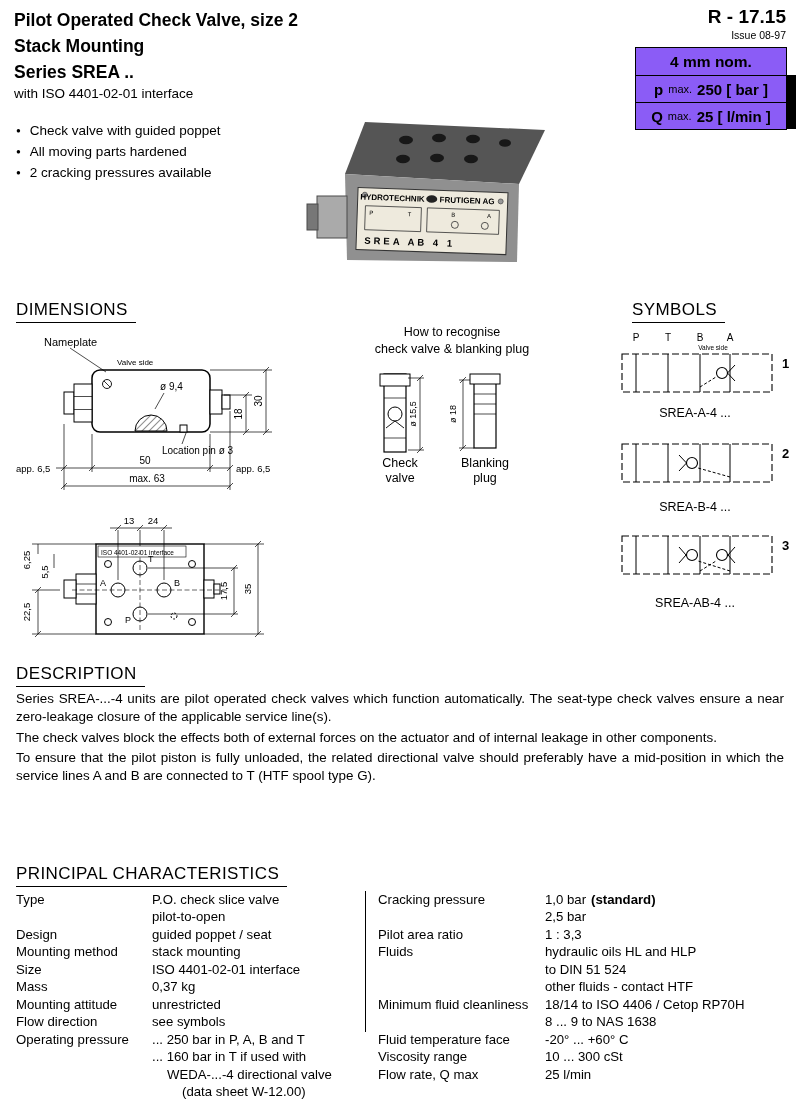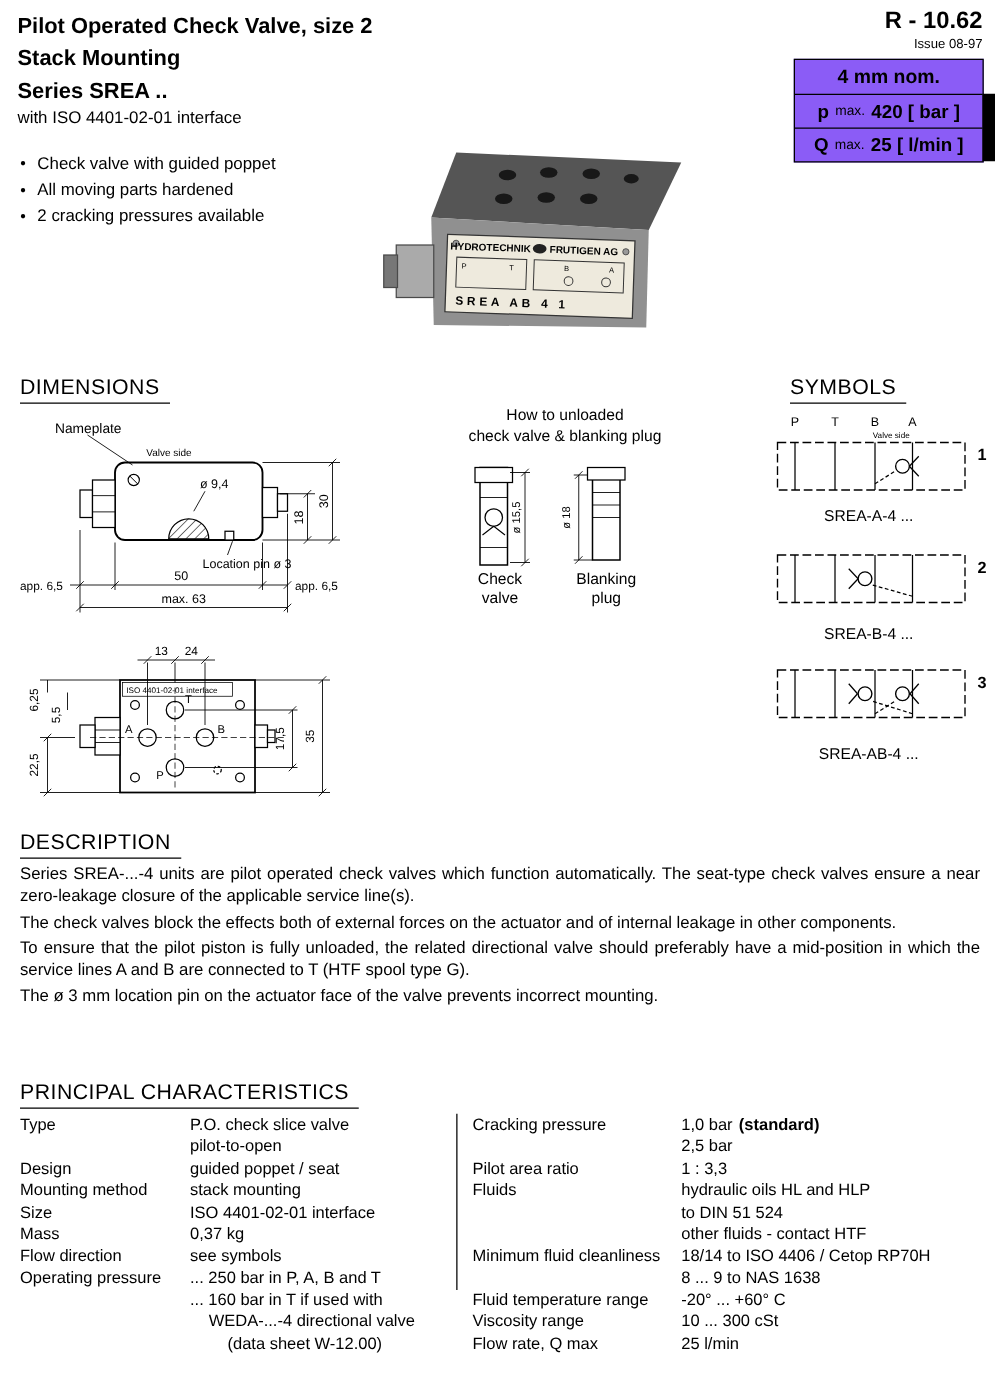--- a/index.html
+++ b/index.html
@@ -37,31 +37,31 @@
 
 <div class="abs" style="left:0;top:0;width:668px;height:1108px;">
 
   <div class="abs" style="left:14px;top:7px;">
     <div class="title-line">Pilot Operated Check Valve, size 2</div>
     <div class="title-line">Stack Mounting</div>
     <div class="title-line">Series SREA ..</div>
   </div>
   <div class="abs subtitle" style="left:14px;top:86px;">with ISO 4401-02-01 interface</div>
 
-  <div class="abs doc-number" style="left:600px;top:6px;width:186px;">R - 10.62</div>
+  <div class="abs doc-number" style="left:600px;top:6px;width:186px;">R - 17.15</div>
   <div class="abs issue" style="left:600px;top:29px;width:186px;">Issue 08-97</div>
 
   <div class="abs spec-box" style="left:635px;top:47px;">
     <div class="spec-row spec-nominal">
       <span>4 mm nom.</span>
     </div>
     <div class="spec-row">
       <span class="spec-bold">p</span>
       <span class="spec-max">max.</span>
-      <span class="spec-bold">420 [ bar ]</span>
+      <span class="spec-bold">250 [ bar ]</span>
     </div>
     <div class="spec-row">
       <span class="spec-bold">Q</span>
       <span class="spec-max">max.</span>
       <span class="spec-bold">25 [ l/min ]</span>
     </div>
   </div>
   <div class="abs" style="left:786px;top:75px;width:10px;height:54px;background:#000;"></div>
 
   <div class="abs" style="left:16px;top:120px;">
@@ -236,21 +236,21 @@
     <text x="115" y="14" font-size="9.5" text-anchor="middle">13</text>
     <text x="139" y="14" font-size="9.5" text-anchor="middle">24</text>
     <text transform="rotate(-90 16 50)" x="16" y="50" font-size="9.5" text-anchor="middle">6,25</text>
     <text transform="rotate(-90 34 62)" x="34" y="62" font-size="9.5" text-anchor="middle">5,5</text>
     <text transform="rotate(-90 16 102)" x="16" y="102" font-size="9.5" text-anchor="middle">22,5</text>
     <text transform="rotate(-90 213 81)" x="213" y="81" font-size="9.5" text-anchor="middle">17,5</text>
     <text transform="rotate(-90 237 79)" x="237" y="79" font-size="9.5" text-anchor="middle">35</text>
   </svg>
 
   <div class="abs recognise-title" style="left:352px;top:324px;width:200px;">
-    <div>How to unloaded</div>
+    <div>How to recognise</div>
     <div>check valve &amp; blanking plug</div>
   </div>
 
   <svg class="abs" style="left:372px;top:364px;" width="58" height="100" viewBox="0 0 58 100">
     <g stroke="#000" fill="#fff">
       <rect x="12" y="10" width="22" height="78" stroke-width="1.2"></rect>
       <rect x="8" y="10" width="30" height="12" stroke-width="1"></rect>
       <line x1="12" y1="34" x2="34" y2="34" stroke-width="0.7"></line>
       <circle cx="23" cy="50" r="7" fill="none" stroke-width="1"></circle>
       <path d="M14,64 L23,57 L32,64" fill="none" stroke-width="0.9"></path>
@@ -354,21 +354,20 @@
   </svg>
   <div class="abs symbol-caption" style="left:618px;top:596px;width:154px;">SREA-AB-4 ...</div>
 
   <div class="abs" style="left:16px;top:664px;">
     <span class="section-head">DESCRIPTION</span>
   </div>
   <div class="abs desc" style="left:16px;top:690px;width:768px;">
     <p>Series SREA-...-4 units are pilot operated check valves which function automatically.  The seat-type check valves ensure a near zero-leakage closure of the applicable service line(s).</p>
     <p>The check valves block the effects both of external forces on the actuator and of internal leakage in other components.</p>
     <p>To ensure that the pilot piston is fully unloaded, the related directional valve should preferably have a mid-position in which the service lines  A  and  B  are connected to  T  (HTF spool type G).</p>
-    <p>The ø 3 mm location pin on the actuator face of the valve prevents incorrect mounting.</p>
   </div>
 
   <div class="abs" style="left:16px;top:864px;">
     <span class="section-head">PRINCIPAL CHARACTERISTICS</span>
   </div>
 
   <div class="abs" style="left:16px;top:891px;width:346px;">
     <div class="char-row">
         <span class="char-label">Type</span>
         <span class="char-value">P.O. check slice valve</span>
@@ -385,20 +384,24 @@
         <span class="char-label">Mounting method</span>
         <span class="char-value">stack mounting</span>
       </div>
     <div class="char-row">
         <span class="char-label">Size</span>
         <span class="char-value">ISO 4401-02-01 interface</span>
       </div>
     <div class="char-row">
         <span class="char-label">Mass</span>
         <span class="char-value">0,37 kg</span>
+      </div>
+    <div class="char-row">
+        <span class="char-label">Mounting attitude</span>
+        <span class="char-value">unrestricted</span>
       </div>
     <div class="char-row">
         <span class="char-label">Flow direction</span>
         <span class="char-value">see symbols</span>
       </div>
     <div class="char-row">
         <span class="char-label">Operating pressure</span>
         <span class="char-value">... 250 bar in P, A, B and T</span>
       </div>
     <div class="char-row">
@@ -445,21 +448,21 @@
       </div>
     <div class="char-row">
         <span class="char-label-r">Minimum fluid cleanliness</span>
         <span class="char-value">18/14 to ISO 4406 / Cetop RP70H</span>
       </div>
     <div class="char-row">
         <span class="char-label-r"></span>
         <span class="char-value">8 ... 9 to NAS 1638</span>
       </div>
     <div class="char-row">
-        <span class="char-label-r">Fluid temperature range</span>
+        <span class="char-label-r">Fluid temperature face</span>
         <span class="char-value">-20° ... +60° C</span>
       </div>
     <div class="char-row">
         <span class="char-label-r">Viscosity range</span>
         <span class="char-value">10 ... 300 cSt</span>
       </div>
     <div class="char-row">
         <span class="char-label-r">Flow rate, Q max</span>
         <span class="char-value">25 l/min</span>
       </div>

